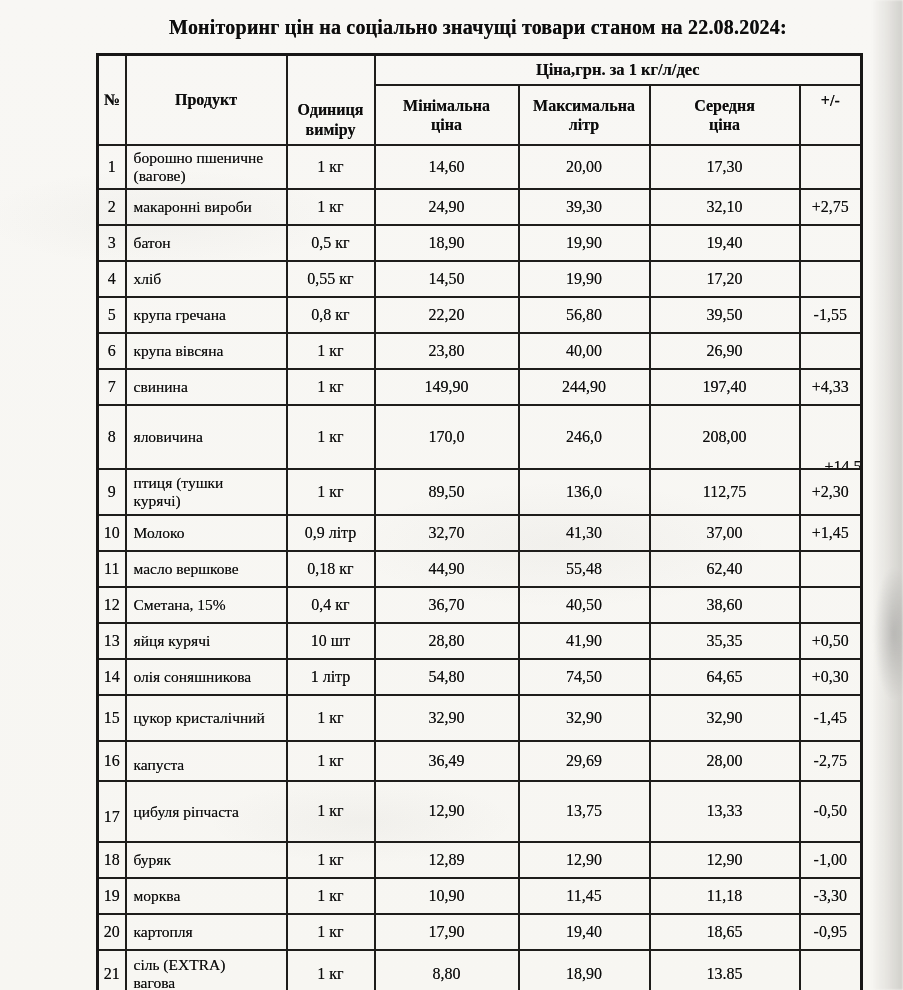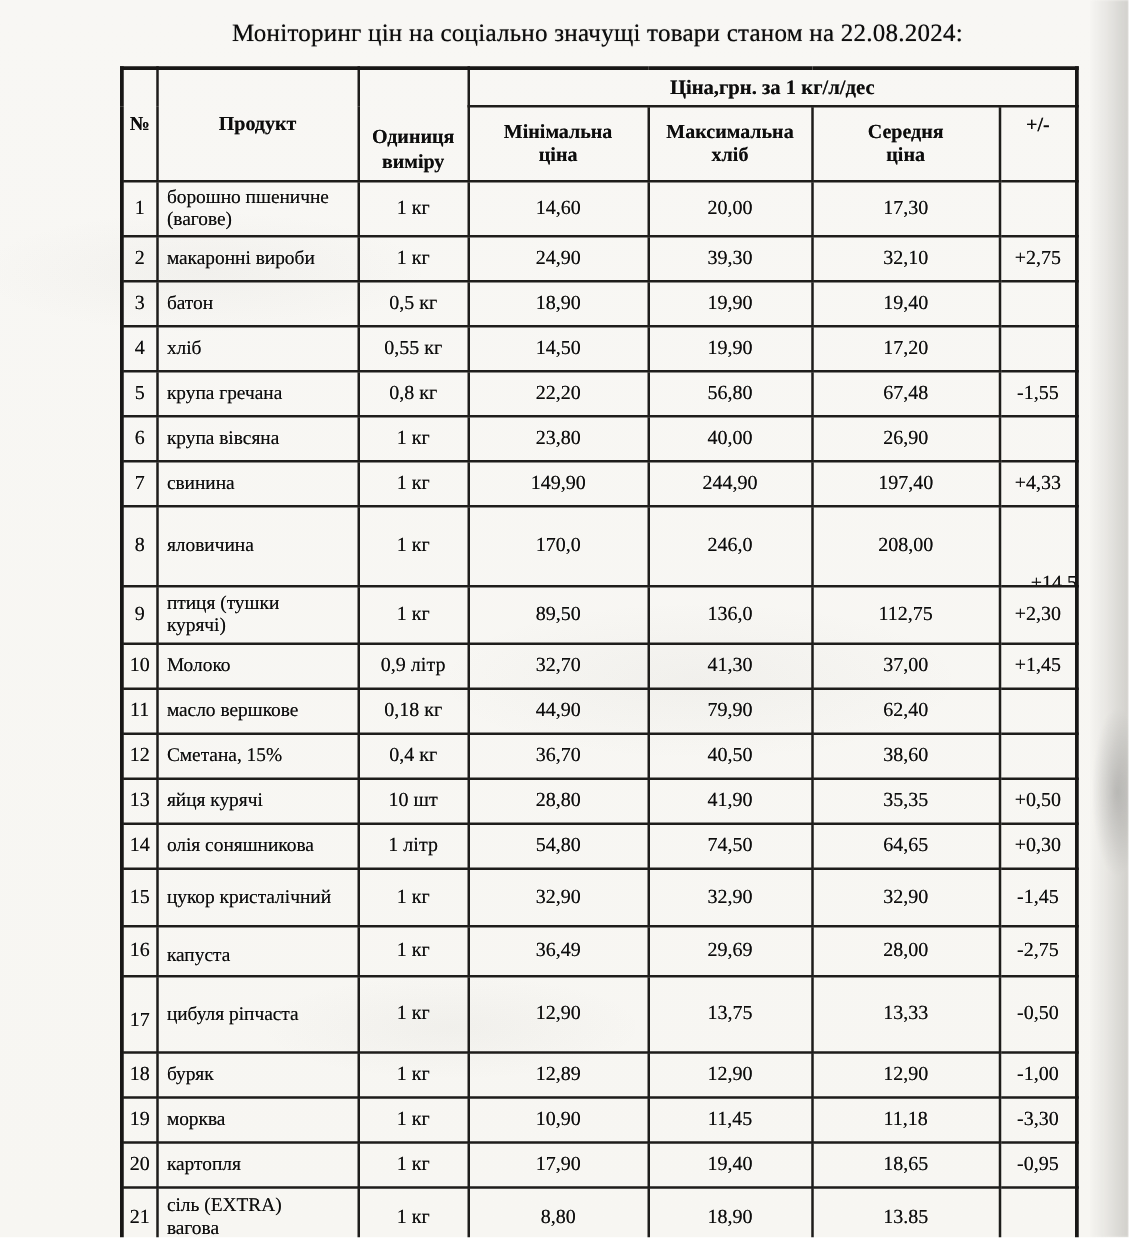--- a/index.html
+++ b/index.html
@@ -37,21 +37,21 @@
     filter: blur(1px);
   }
   .content {
     position: relative;
     width: 764px;
     margin-left: 96px;
     padding-top: 16px;
   }
   .title {
     text-align: center;
-    font-weight: normal;
+    font-weight: bold;
     font-size: 20px;
     letter-spacing: 0.2px;
     text-shadow: 0 0 0.6px rgba(10,10,10,0.75);
     margin: 0 0 14px 0;
   }
   table.price-table {
     border-collapse: collapse;
     table-layout: fixed;
     width: 764px;
     background: transparent;
@@ -125,21 +125,21 @@
       </colgroup>
       <thead>
         <tr>
           <th rowspan="2" class="col-num">№</th>
           <th rowspan="2" class="col-product">Продукт</th>
           <th rowspan="2" class="col-unit"><span class="wrapnarrow">Одиниця виміру</span></th>
           <th colspan="4" class="price-group">Ціна,грн. за 1 кг/л/дес</th>
         </tr>
         <tr class="sub">
           <th class="col-min"><span class="wrapnarrow">Мінімальна ціна</span></th>
-          <th class="col-max"><span class="wrapnarrow">Максимальна хліб</span></th>
+          <th class="col-max"><span class="wrapnarrow">Максимальна літр</span></th>
           <th class="col-avg"><span class="wrapnarrow">Середня ціна</span></th>
           <th class="col-delta">+/-</th>
         </tr>
       </thead>
       <tbody id="rows">
           <tr>
             <td class="col-num"><span>1</span></td>
             <td class="col-product"><span>борошно пшеничне (вагове)</span></td>
             <td class="col-unit"><span>1 кг</span></td>
             <td class="col-min"><span>14,60</span></td>
@@ -173,21 +173,21 @@
             <td class="col-max"><span>19,90</span></td>
             <td class="col-avg"><span>17,20</span></td>
             <td class="col-delta"><span></span></td>
           </tr>
           <tr>
             <td class="col-num"><span>5</span></td>
             <td class="col-product"><span>крупа гречана</span></td>
             <td class="col-unit"><span>0,8 кг</span></td>
             <td class="col-min"><span>22,20</span></td>
             <td class="col-max"><span>56,80</span></td>
-            <td class="col-avg"><span>67,48</span></td>
+            <td class="col-avg"><span>39,50</span></td>
             <td class="col-delta"><span>-1,55</span></td>
           </tr>
           <tr>
             <td class="col-num"><span>6</span></td>
             <td class="col-product"><span>крупа вівсяна</span></td>
             <td class="col-unit"><span>1 кг</span></td>
             <td class="col-min"><span>23,80</span></td>
             <td class="col-max"><span>40,00</span></td>
             <td class="col-avg"><span>26,90</span></td>
             <td class="col-delta"><span></span></td>
@@ -226,21 +226,21 @@
             <td class="col-min"><span>32,70</span></td>
             <td class="col-max"><span>41,30</span></td>
             <td class="col-avg"><span>37,00</span></td>
             <td class="col-delta"><span>+1,45</span></td>
           </tr>
           <tr>
             <td class="col-num"><span>11</span></td>
             <td class="col-product"><span>масло вершкове</span></td>
             <td class="col-unit"><span>0,18 кг</span></td>
             <td class="col-min"><span>44,90</span></td>
-            <td class="col-max"><span>79,90</span></td>
+            <td class="col-max"><span>55,48</span></td>
             <td class="col-avg"><span>62,40</span></td>
             <td class="col-delta"><span></span></td>
           </tr>
           <tr>
             <td class="col-num"><span>12</span></td>
             <td class="col-product"><span>Сметана, 15%</span></td>
             <td class="col-unit"><span>0,4 кг</span></td>
             <td class="col-min"><span>36,70</span></td>
             <td class="col-max"><span>40,50</span></td>
             <td class="col-avg"><span>38,60</span></td>

